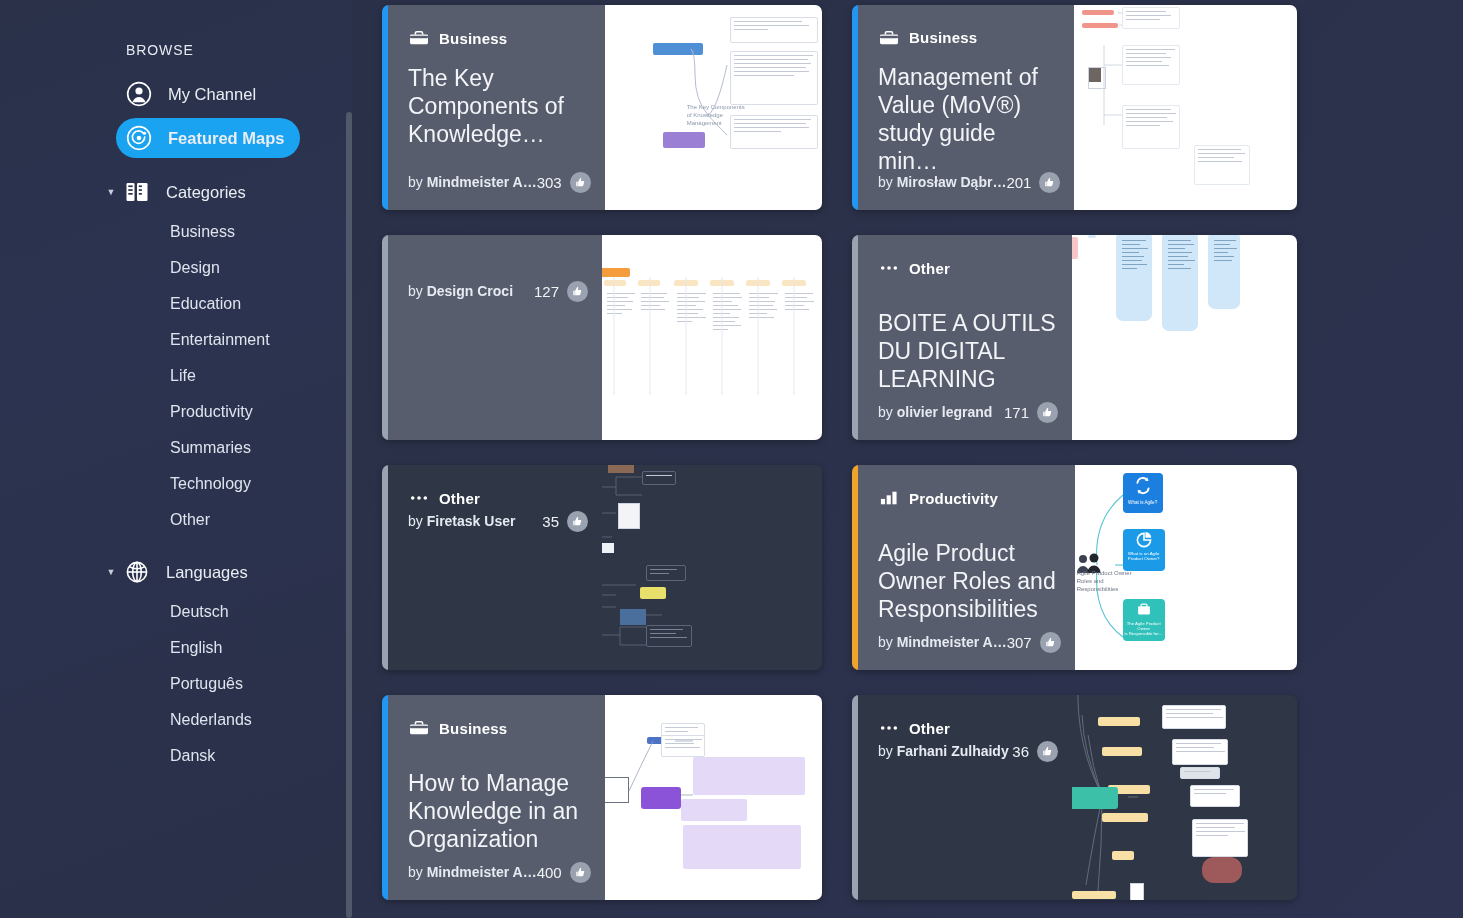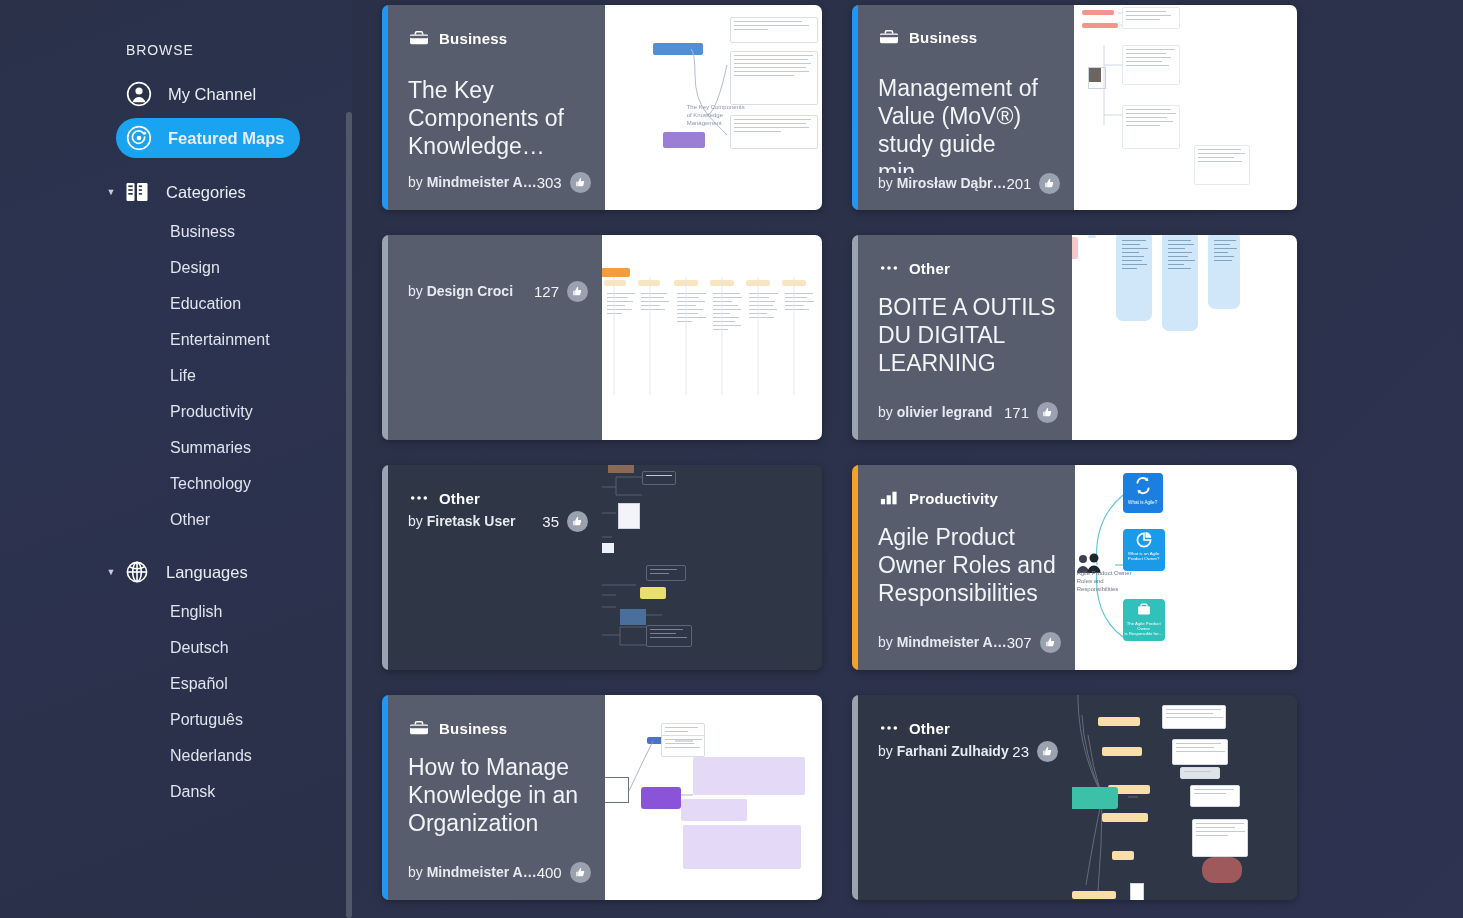--- a/index.html
+++ b/index.html
@@ -165,29 +165,29 @@
     height: 22px;
     color: #ffffff;
     font-size: 15px;
     font-weight: 700;
     letter-spacing: 0.2px;
   }
   .badge .bic { width: 22px; height: 20px; flex: 0 0 22px; display:flex; align-items:center; justify-content:center; margin-right: 9px; }
   .badge-spacer { height: 22px; }
 
   .card-title {
-    margin-top: 27px;
+    margin-top: 15px;
     color: #f2f4f8;
     font-size: 23px;
     line-height: 28px;
     font-weight: 400;
     flex: 1 1 auto;
     overflow: hidden;
   }
-  .card-title.tall { margin-top: 14px; }
+  .card-title.tall { margin-top: 30px; }
   .card-foot {
     display: flex;
     align-items: center;
     height: 24px;
     margin-bottom: 2px;
   }
   .byline { color: #e6eaf1; font-size: 14px; white-space: nowrap; }
   .byline .b-by { font-weight: 400; }
   .byline .b-name { font-weight: 700; }
   .likes {
@@ -279,23 +279,22 @@
           <circle cx="13" cy="13" r="9.6"></circle>
           <ellipse cx="13" cy="13" rx="4.3" ry="9.6"></ellipse>
           <line x1="3.4" y1="13" x2="22.6" y2="13"></line>
           <line x1="13" y1="3.4" x2="13" y2="22.6"></line>
           <path d="M5.3 7.6c2.1 1.4 4.8 2.2 7.7 2.2s5.6-.8 7.7-2.2"></path>
         </svg>
       </span>
       <span class="txt">Languages</span>
     </div>
     <div class="sub-list">
+      <div class="sub-item">Deutsch</div>
       <div class="sub-item">English</div>
-      <div class="sub-item">Deutsch</div>
-      <div class="sub-item">Español</div>
       <div class="sub-item">Português</div>
       <div class="sub-item">Nederlands</div>
       <div class="sub-item">Dansk</div>
     </div>
   </nav>
 
   <div class="side-scrollbar"></div>
 </aside>
 
 <main class="main">
@@ -753,21 +752,21 @@
                 <circle cx="4" cy="10" r="2" fill="#fff"></circle>
                 <circle cx="11" cy="10" r="2" fill="#fff"></circle>
                 <circle cx="18" cy="10" r="2" fill="#fff"></circle>
               </svg>
           </span>
           <span>Other</span>
         </div>
         <div class="card-foot">
           <span class="byline"><span class="b-by">by</span> <span class="b-name">Farhani Zulhaidy</span></span>
           <span class="likes">
-            <span class="like-count">23</span>
+            <span class="like-count">36</span>
             <span class="thumb-btn">
                 <svg viewBox="0 0 14 14" width="11" height="11">
                   <path d="M4 6.2 6.6 1.3c.8-.1 1.4.5 1.3 1.3L7.5 5h3.1c.8 0 1.3.7 1.1 1.4l-1.1 4.2c-.2.7-.7 1.1-1.4 1.1H4zM1.6 6.2h1.8v5.5H1.6z" fill="#fff"></path>
                 </svg>
               </span>
           </span>
         </div>
       </div>
       <div class="card-thumb">
         <div class="mini">

